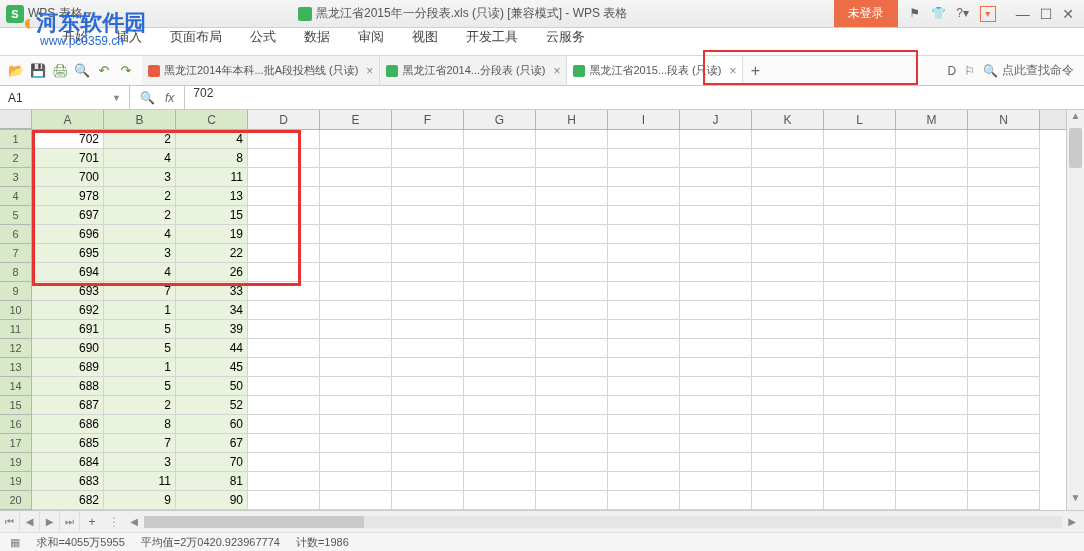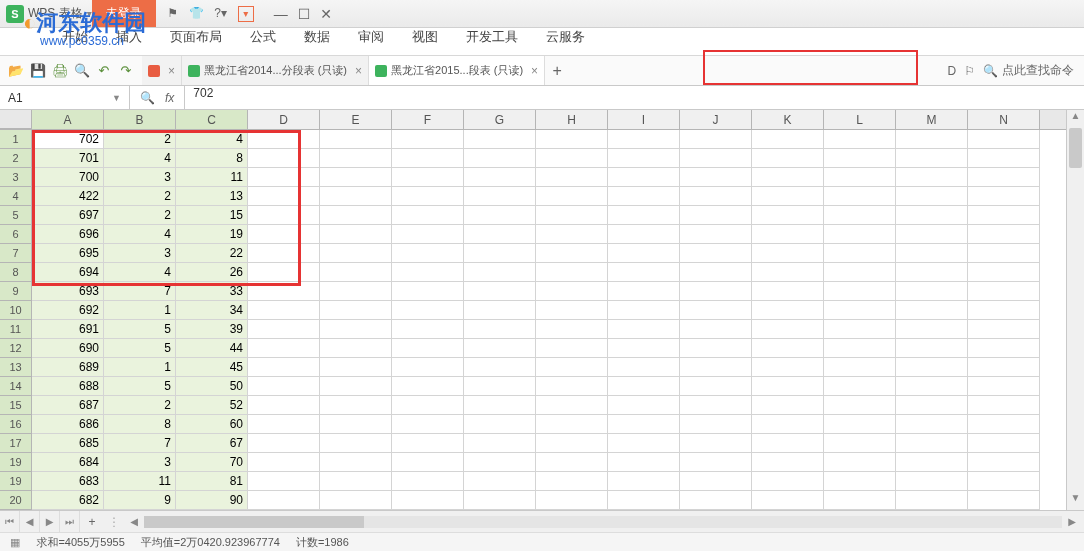--- a/index.html
+++ b/index.html
@@ -112,20 +112,24 @@
 
 <div class="watermark">
   <span class="orange">◐</span><span>河东软件园</span>
 </div>
 <div class="watermark-sub">www.pc0359.cn</div>
 
 <div class="titlebar">
   <div class="wps-logo">S</div>
   <span class="wps-title">WPS 表格</span>
   <span class="title-drop">▾</span>
+  <div class="doc-title-wrap">
+    <span class="doc-icon-green"></span>
+    <span class="doc-title">黑龙江省2015年一分段表.xls (只读) [兼容模式] - WPS 表格</span>
+  </div>
   <div class="title-right">
     <div class="not-logged">未登录</div>
     <div class="title-icons">
       <span class="title-ico">⚑</span>
       <span class="title-ico">👕</span>
       <span class="title-ico">?▾</span>
       <span class="orange-box">▾</span>
     </div>
     <div class="win-btns">
       <span>—</span>
@@ -152,20 +156,21 @@
     <span class="qat-ico">📂</span>
     <span class="qat-ico">💾</span>
     <span class="qat-ico">🖨</span>
     <span class="qat-ico">🔍</span>
     <span class="qat-ico">↶</span>
     <span class="qat-ico">↷</span>
   </div>
   <div class="doc-tabs">
     <div class="doc-tab">
       <span class="doc-tab-ico w"></span>
+      <span class="doc-tab-label">黑龙江2014年本科...批A段投档线 (只读)</span>
       <span class="doc-tab-close">×</span>
     </div>
     <div class="doc-tab">
       <span class="doc-tab-ico"></span>
       <span class="doc-tab-label">黑龙江省2014...分段表 (只读)</span>
       <span class="doc-tab-close">×</span>
     </div>
     <div class="doc-tab active">
       <span class="doc-tab-ico"></span>
       <span class="doc-tab-label">黑龙江省2015...段表 (只读)</span>
@@ -283,21 +288,21 @@
               <div class="cell wG"></div>
               <div class="cell wH"></div>
               <div class="cell wI"></div>
               <div class="cell wJ"></div>
               <div class="cell wK"></div>
               <div class="cell wL"></div>
               <div class="cell wM"></div>
               <div class="cell wN"></div>
             </div>
             <div class="cell-row">
-              <div class="cell wA selA">422</div>
+              <div class="cell wA selA">978</div>
               <div class="cell wB selB">2</div>
               <div class="cell wC selC">13</div>
               <div class="cell wD"></div>
               <div class="cell wE"></div>
               <div class="cell wF"></div>
               <div class="cell wG"></div>
               <div class="cell wH"></div>
               <div class="cell wI"></div>
               <div class="cell wJ"></div>
               <div class="cell wK"></div>

